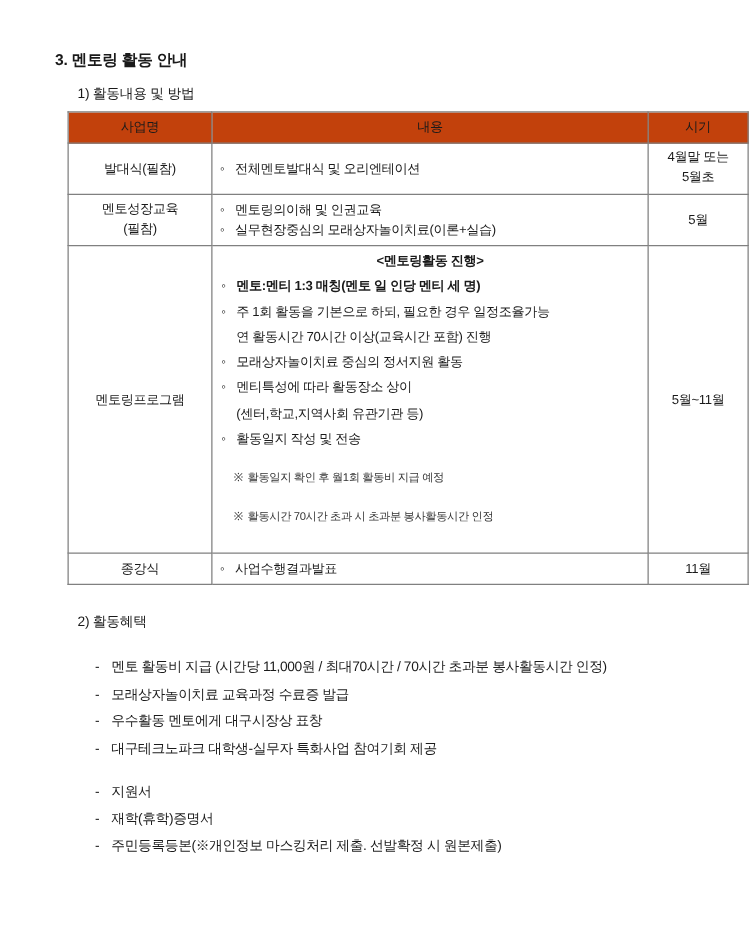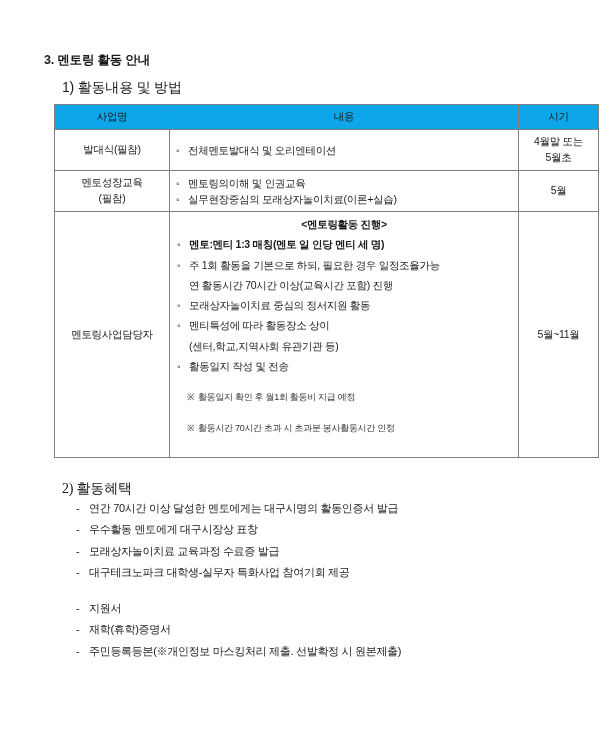--- a/index.html
+++ b/index.html
@@ -9,49 +9,49 @@
   }
   body {
     width: 602px;
     height: 752px;
     font-family: "Liberation Sans", sans-serif;
     color: #1a1a1a;
     position: relative;
     overflow: hidden;
   }
   .page {
-    padding: 52px 40px 0 40px;
+    padding: 40px 40px 0 40px;
     box-sizing: border-box;
   }
   .section-heading {
     font-size: 12.5px;
     font-weight: bold;
     margin: 0 0 10px 4px;
     letter-spacing: -0.2px;
   }
   .sub-heading {
-    font-size: 14px;
+    font-size: 11px;
     margin: 0 0 7px 22px;
     letter-spacing: -0.2px;
   }
   table.tbl {
     border-collapse: collapse;
     width: 544px;
     margin-left: 14px;
     table-layout: fixed;
   }
   table.tbl td, table.tbl th {
     border: 1px solid #808080;
     font-size: 10.5px;
     padding: 4px 6px;
     vertical-align: middle;
     letter-spacing: -0.3px;
   }
   table.tbl thead th {
-    background: #0ea5e9;
+    background: #c2410c;
     text-align: center;
     font-weight: normal;
     padding: 5px 6px;
   }
   .col-a { width: 115px; }
   .col-b { width: 349px; }
   .col-c { width: 80px; }
   .cell-center {
     text-align: center;
   }
@@ -155,21 +155,21 @@
   .contact-line .normal {
     font-weight: normal;
     font-size: 11px;
   }
   .contact-phone {
     font-size: 12.5px;
     font-weight: bold;
     margin: 6px 0 0 66px;
     letter-spacing: -0.2px;
   }
-  .r2-title { margin-bottom: 0; font-family: Liberation Serif, serif; }
+  .r2-title { margin-bottom: 19px; }
 </style>
 </head>
 <body>
 
 <div class="page">
 
   <div class="section-heading">3. 멘토링 활동 안내</div>
   <div class="sub-heading">1) 활동내용 및 방법</div>
 
   <table class="tbl">
@@ -201,45 +201,52 @@
           <div>멘토성장교육</div>
           <div>(필참)</div>
         </td>
         <td class="cell-body">
           <div class="bullet-line">멘토링의이해 및 인권교육</div>
           <div class="bullet-line">실무현장중심의 모래상자놀이치료(이론+실습)</div>
         </td>
         <td class="cell-center">5월</td>
       </tr>
       <tr>
-        <td class="cell-center">멘토링사업담당자</td>
+        <td class="cell-center">멘토링프로그램</td>
         <td class="cell-body">
           <div class="prog-title">&lt;멘토링활동 진행&gt;</div>
           <div class="prog-item bold">멘토:멘티 1:3 매칭(멘토 일 인당 멘티 세 명)</div>
           <div class="prog-item">주 1회 활동을 기본으로 하되, 필요한 경우 일정조율가능</div>
           <div class="prog-sub">연 활동시간 70시간 이상(교육시간 포함) 진행</div>
           <div class="prog-item">모래상자놀이치료 중심의 정서지원 활동</div>
           <div class="prog-item">멘티특성에 따라 활동장소 상이</div>
           <div class="prog-sub">(센터,학교,지역사회 유관기관 등)</div>
           <div class="prog-item">활동일지 작성 및 전송</div>
           <div class="prog-note">활동일지 확인 후 월1회 활동비 지급 예정</div>
           <div class="prog-note">활동시간 70시간 초과 시 초과분 봉사활동시간 인정</div>
         </td>
         <td class="cell-center">5월~11월</td>
       </tr>
+      <tr>
+        <td class="cell-center">종강식</td>
+        <td class="cell-body">
+          <div class="bullet-line">사업수행결과발표</div>
+        </td>
+        <td class="cell-center">11월</td>
+      </tr>
     </tbody>
   </table>
 
   <div class="block-gap-1"></div>
 
   <div class="sub-heading r2-title">2) 활동혜택</div>
   <ul class="benefits">
-    <li>연간 70시간 이상 달성한 멘토에게는 대구시명의 활동인증서 발급</li>
+    <li>멘토 활동비 지급 (시간당 11,000원 / 최대70시간 / 70시간 초과분 봉사활동시간 인정)</li>
+    <li>모래상자놀이치료 교육과정 수료증 발급</li>
     <li>우수활동 멘토에게 대구시장상 표창</li>
-    <li>모래상자놀이치료 교육과정 수료증 발급</li>
     <li>대구테크노파크 대학생-실무자 특화사업 참여기회 제공</li>
   </ul>
 
   <div class="block-gap-2"></div>
 
   <ul class="docs">
     <li>지원서</li>
     <li>재학(휴학)증명서</li>
     <li>주민등록등본(※개인정보 마스킹처리 제출. 선발확정 시 원본제출)</li>
   </ul>

